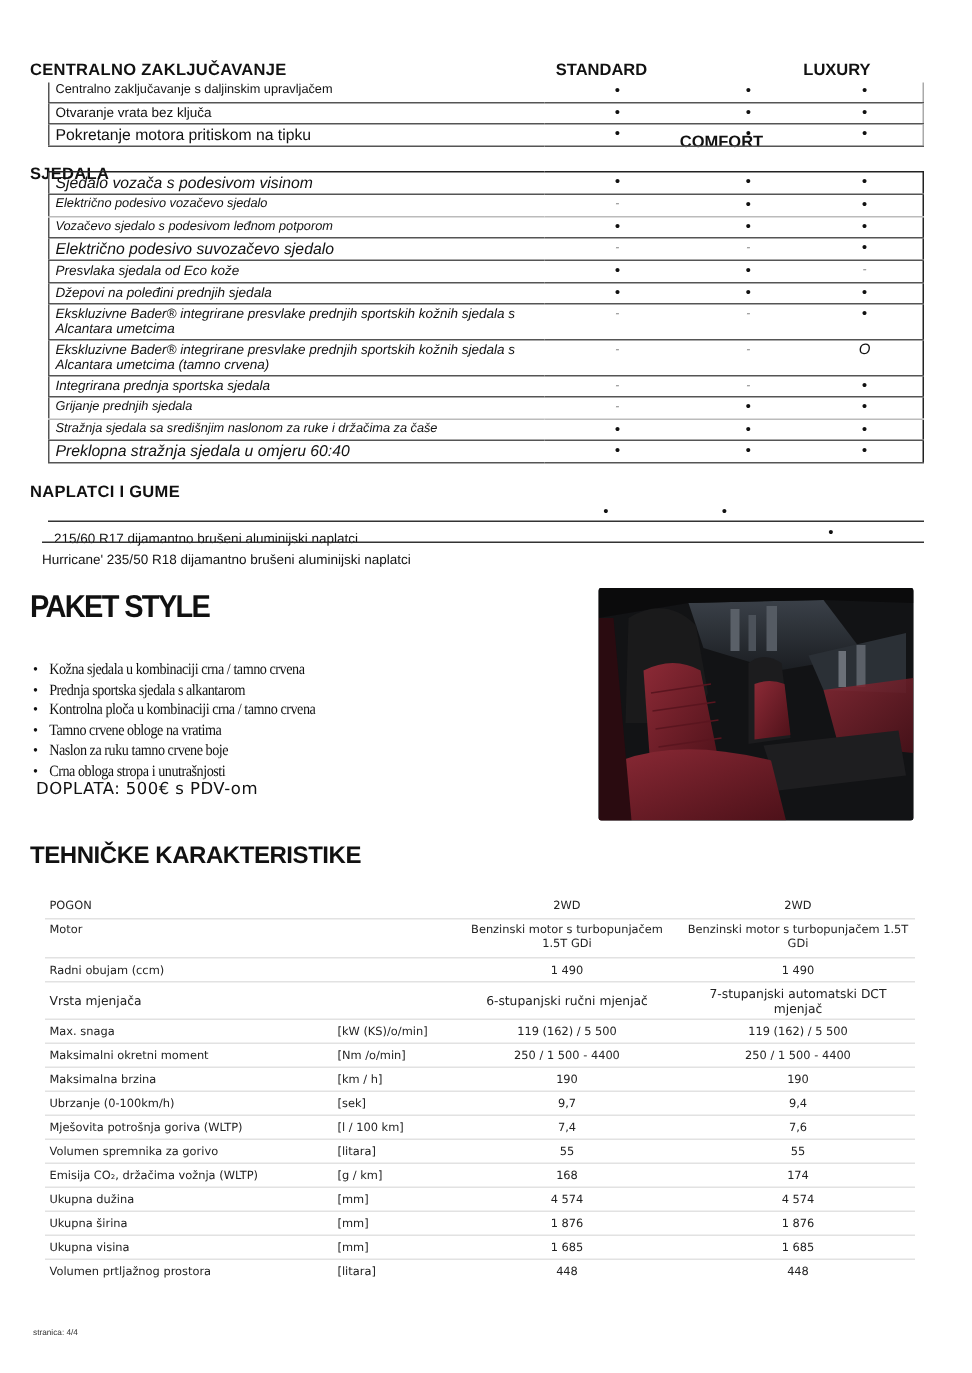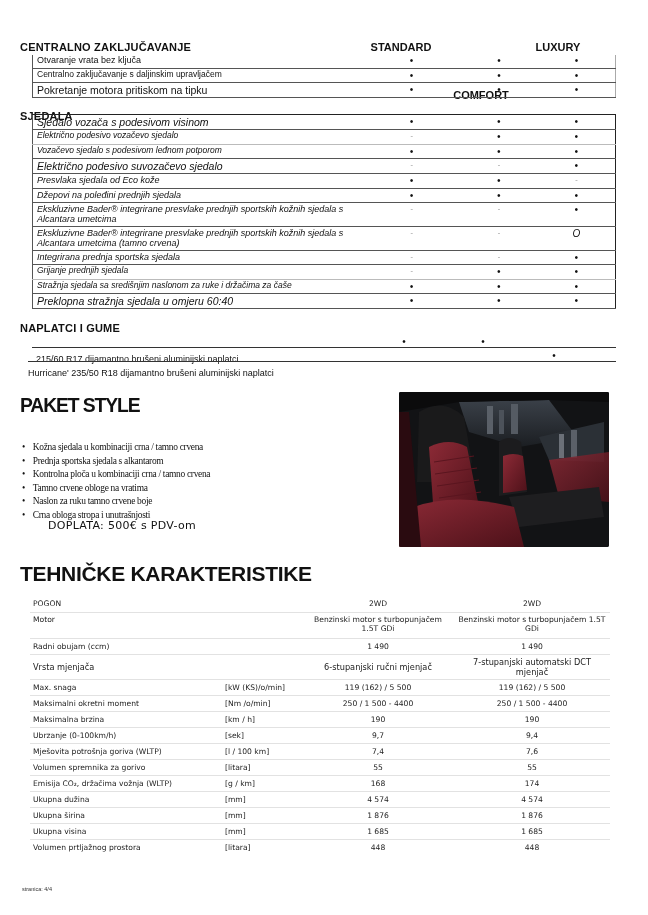--- a/index.html
+++ b/index.html
@@ -27,26 +27,26 @@
   #t-naplatci { position: absolute; top: 334px; left: 32px; width: 584px; }
   .nap-row { position: relative; height: 14px; font-size: 9px; border-bottom: 1px solid #333; }
   .nap-row .lbl { position: absolute; left: 0; top: 20px; }
   .nap-row .dot { position: absolute; top: 2px; font-size: 10px; width: 20px; text-align: center; }
 
   
   #paket-title { position: absolute; left: 20px; top: 393px; font-size: 21px; font-weight: bold; letter-spacing: -1.2px; transform: scaleX(0.92); transform-origin: left; }
   #paket-list { position: absolute; left: 22px; top: 440px; list-style: none; font-family: Liberation Serif, serif; }
   #paket-list li { font-size: 10.5px; line-height: 13.6px; letter-spacing: -0.35px; transform: scaleX(0.9); transform-origin: left; white-space: nowrap; }
   #paket-list li .b { display: inline-block; width: 12px; }
-  #doplata { position: absolute; left: 24px; top: 519px; font-family: "DejaVu Sans", sans-serif; font-size: 11px; letter-spacing: 0.3px; margin-left: 24px; }
+  #doplata { position: absolute; left: 24px; top: 519px; font-family: "DejaVu Sans", sans-serif; font-size: 11px; letter-spacing: 0.3px; }
 
   #paket-image { position: absolute; left: 399px; top: 392px; width: 210px; height: 155px; border-radius: 2px; overflow: hidden; background: #151618; }
 
   
-  #tech-title { position: absolute; left: 20px; top: 562px; font-size: 21px; font-weight: bold; letter-spacing: -0.3px; }
+  #tech-title { position: absolute; left: 20px; top: 562px; font-size: 16px; font-weight: bold; letter-spacing: -0.3px; }
   #tech-table { position: absolute; left: 30px; top: 596px; width: 580px; border-collapse: collapse; font-family: "DejaVu Sans", sans-serif; }
   #tech-table td { font-size: 7.6px; color: #222; padding: 2px 3px; height: 16px; vertical-align: middle; border-bottom: 1px solid #e2e2e2; }
   #tech-table td.name { width: 192px; }
   #tech-table td.unit { width: 80px; }
   #tech-table td.v1 { width: 152px; text-align: center; }
   #tech-table td.v2 { width: 156px; text-align: center; }
   #tech-table tr.larger td.name, #tech-table tr.larger td.v1, #tech-table tr.larger td.v2 { font-size: 8.2px; }
   #tech-table tr.motor td { height: 26px; vertical-align: top; }
 
   #footer { position: absolute; left: 22px; top: 886px; font-size: 5.5px; color: #333; }
@@ -55,27 +55,27 @@
 <body>
 
 <div class="sec-title" style="top:41px;">CENTRALNO ZAKLJUČAVANJE</div>
 <div class="colhead" style="left:361px;">STANDARD</div>
 <div class="colhead" style="left:441px;margin-top:48px;">COMFORT</div>
 <div class="colhead" style="left:518px;">LUXURY</div>
 
 <table class="eqtable" id="t-central">
   <tbody>
       <tr>
+    <td class="lbl small">Centralno zaključavanje s daljinskim upravljačem</td>
+    <td class="val c1">•</td>
+    <td class="val">•</td>
+    <td class="val">•</td>
+  </tr>
+  <tr>
     <td class="lbl">Otvaranje vrata bez ključa</td>
-    <td class="val c1">•</td>
-    <td class="val">•</td>
-    <td class="val">•</td>
-  </tr>
-  <tr>
-    <td class="lbl small">Centralno zaključavanje s daljinskim upravljačem</td>
     <td class="val c1">•</td>
     <td class="val">•</td>
     <td class="val">•</td>
   </tr>
   <tr>
     <td class="lbl big">Pokretanje motora pritiskom na tipku</td>
     <td class="val c1">•</td>
     <td class="val">•</td>
     <td class="val">•</td>
   </tr>

